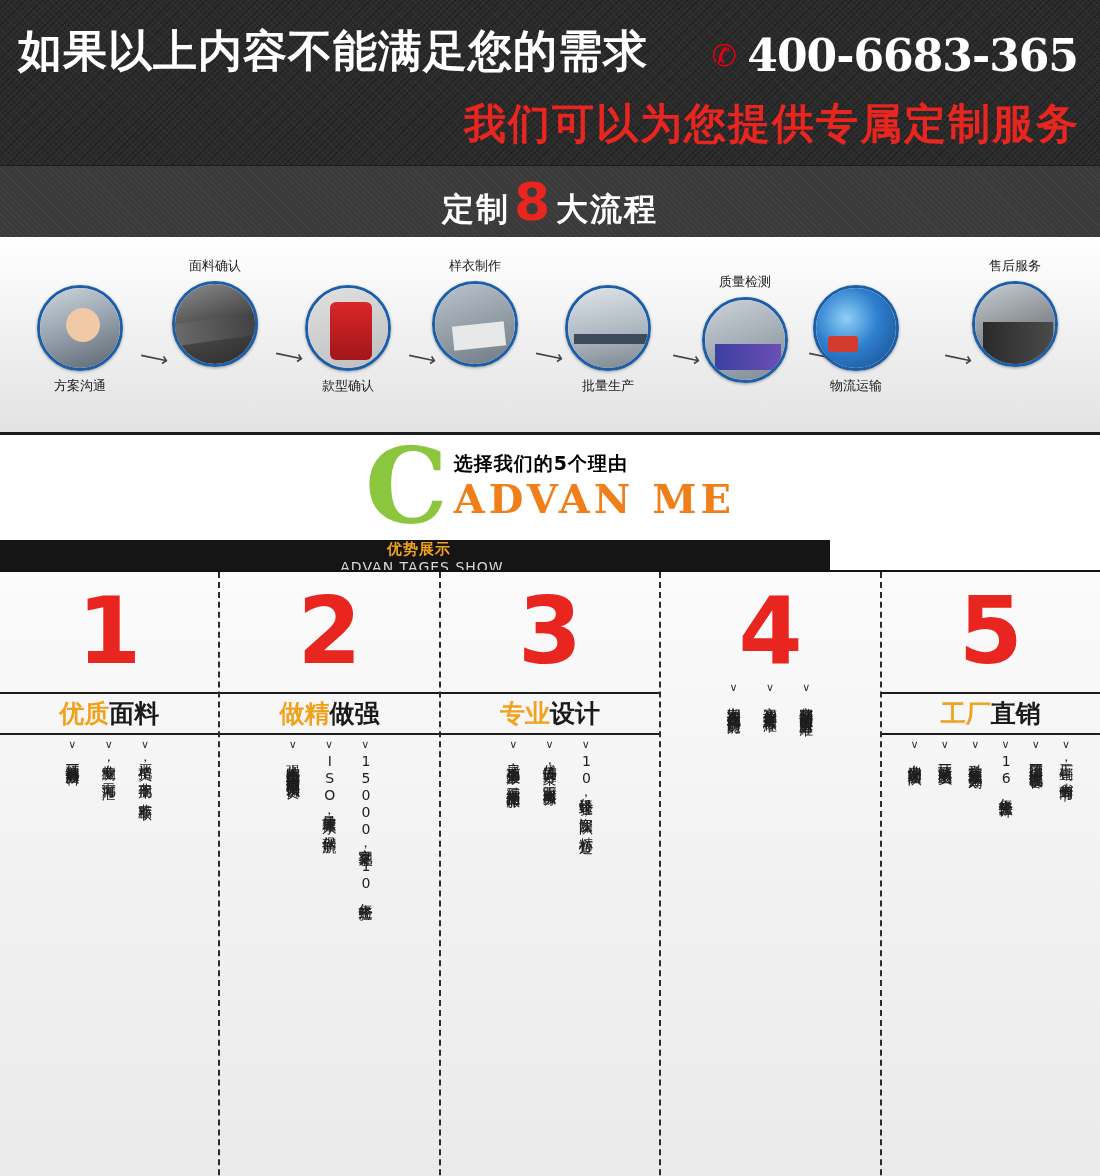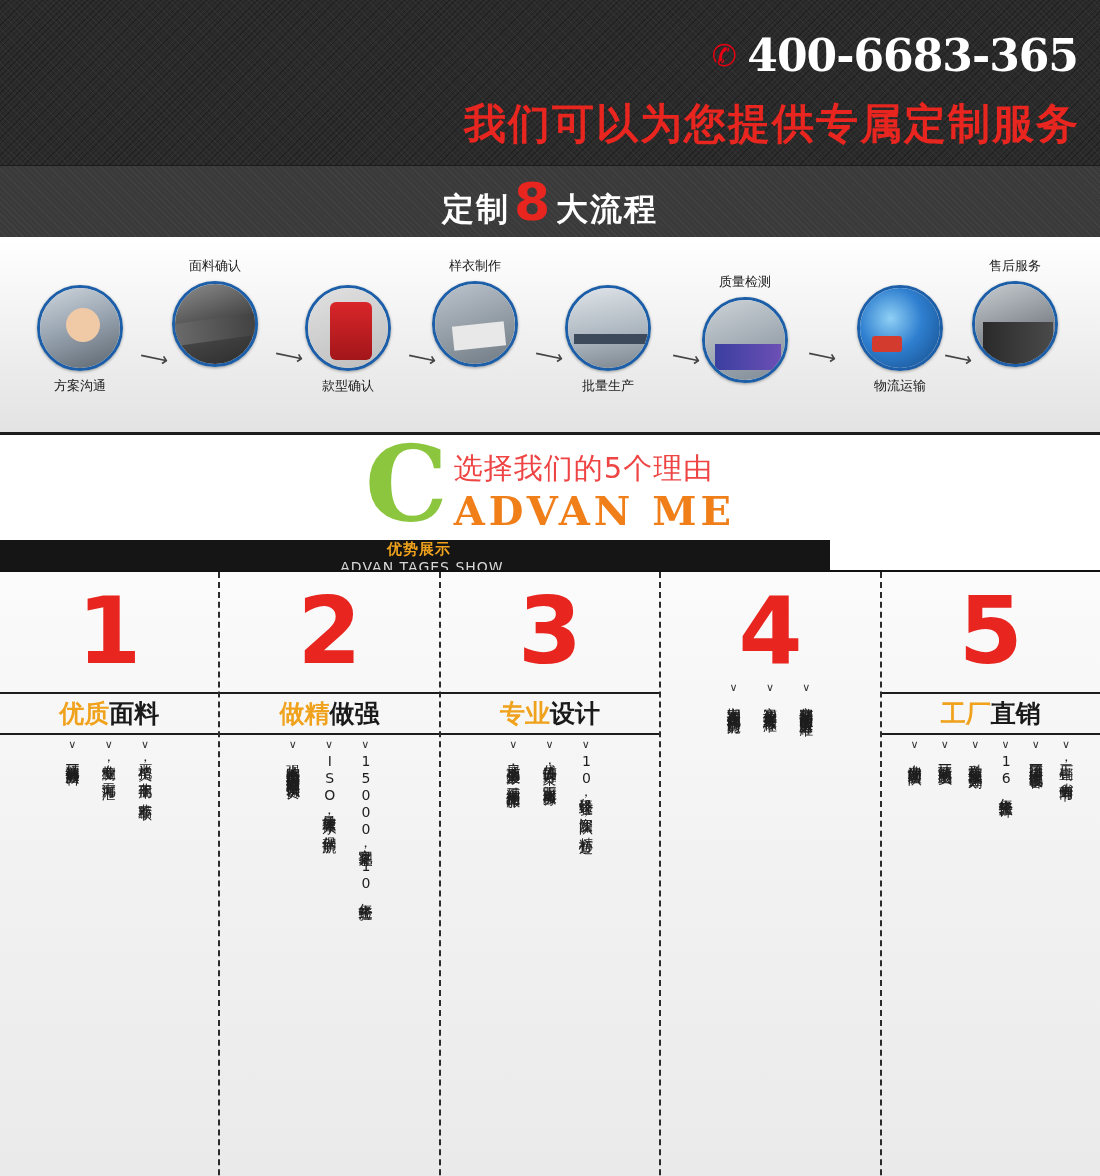--- a/index.html
+++ b/index.html
@@ -116,21 +116,21 @@
   .choose {
     height:105px; background:#ffffff; position:relative;
     display:flex; align-items:center; justify-content:center;
   }
   .choose-inner { position:relative; display:flex; align-items:flex-start; }
   .big-c {
     font-family:"DejaVu Serif","Liberation Serif",serif;
     font-size:104px; font-weight:bold; color:#8cc63f; line-height:0.85;
   }
   .choose-right { margin-left:6px; padding-top:8px; }
-  .choose-cn { font-size:29px; color:#ef4444; font-weight:normal; letter-spacing:1px; }
+  .choose-cn { font-size:19px; color:#000000; font-weight:bold; letter-spacing:1px; }
   .choose-en {
     font-family:"DejaVu Serif","Liberation Serif",serif;
     font-size:40px; font-weight:bold; color:#f07f1a; letter-spacing:4px; margin-top:-2px;
   }
 
   
   .adv-bar {
     height:30px; background:#151515; display:flex; align-items:center;
     padding-left:8px; width:830px;flex-direction:column;
   }
@@ -179,20 +179,21 @@
     transform:translateX(-50%) ; writing-mode:horizontal-tb;
     font-size:11px; color:#333;
   }
 </style>
 </head>
 <body>
 
 <div class="page">
 
   <div class="header">
+    <div class="hdr-line1">如果以上内容不能满足您的需求</div>
     <div class="phone-wrap">
       <span class="phone-icon">✆</span>
       <span class="phone-num">400-6683-365</span>
     </div>
     <div class="hdr-line2">我们可以为您提供专属定制服务</div>
   </div>
 
   <div class="proc-title-bar">
     <div class="proc-title">
       <span>定制</span>
@@ -244,21 +245,21 @@
     <div class="arrow" style="left:672px; top:110px;">⟶</div>
 
     <div class="proc-item" style="left:685px; top:36px;">
       <div class="proc-label above">质量检测</div>
       <div class="circle">
           <div class="inner art-qc"></div>
         </div>
     </div>
     <div class="arrow" style="left:808px; top:108px;">⟶</div>
 
-    <div class="proc-item" style="left:840px; top:48px;text-align:center;">
+    <div class="proc-item" style="left:796px; top:48px;text-align:center;">
       <div class="circle">
           <div class="inner art-logi"></div>
         </div>
       <div class="proc-label">物流运输</div>
     </div>
     <div class="arrow" style="left:944px; top:110px;">⟶</div>
 
     <div class="proc-item" style="left:955px; top:20px;">
       <div class="proc-label above">售后服务</div>
       <div class="circle">

